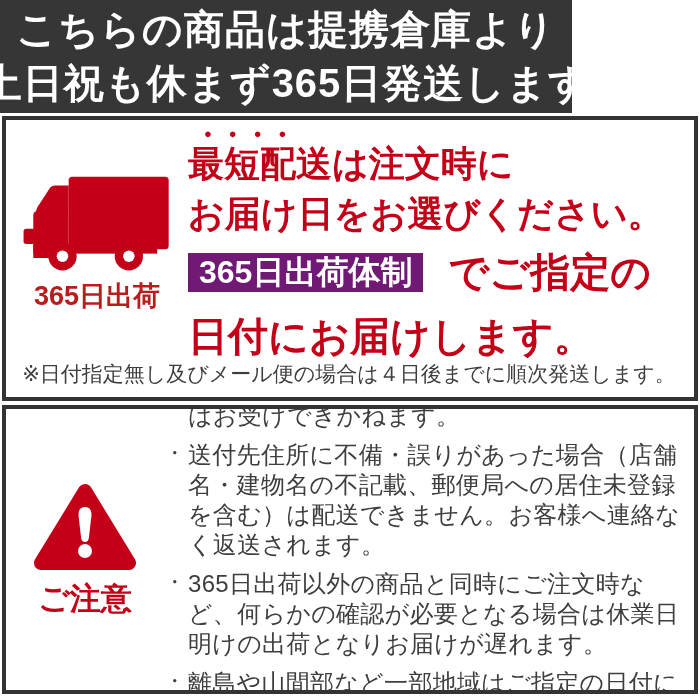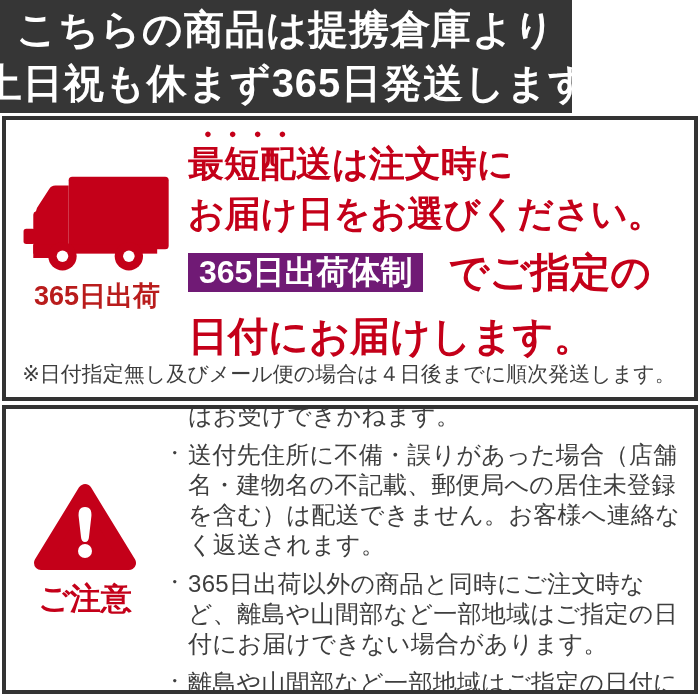--- a/index.html
+++ b/index.html
@@ -138,21 +138,21 @@
         <span class="btext">自動出荷のためご注文後の変更やキャンセルはお受けできかねます。</span>
       </div>
 
       <div class="bullet">
         <span class="marker">・</span>
         <span class="btext">送付先住所に不備・誤りがあった場合（店舗名・建物名の不記載、郵便局への居住未登録を含む）は配送できません。お客様へ連絡なく返送されます。</span>
       </div>
 
       <div class="bullet">
         <span class="marker">・</span>
-        <span class="btext">365日出荷以外の商品と同時にご注文時など、離島や山間部など一部地域はご指定の日付にお届けできない場合があります。</span>
+        <span class="btext">365日出荷以外の商品と同時にご注文時など、何らかの確認が必要となる場合は休業日明けの出荷となりお届けが遅れます。</span>
       </div>
 
       <div class="bullet">
         <span class="marker">・</span>
         <span class="btext">離島や山間部など一部地域はご指定の日付にお届けできない場合があります。</span>
       </div>
     </div>
 </div>
 
 </body></html>

